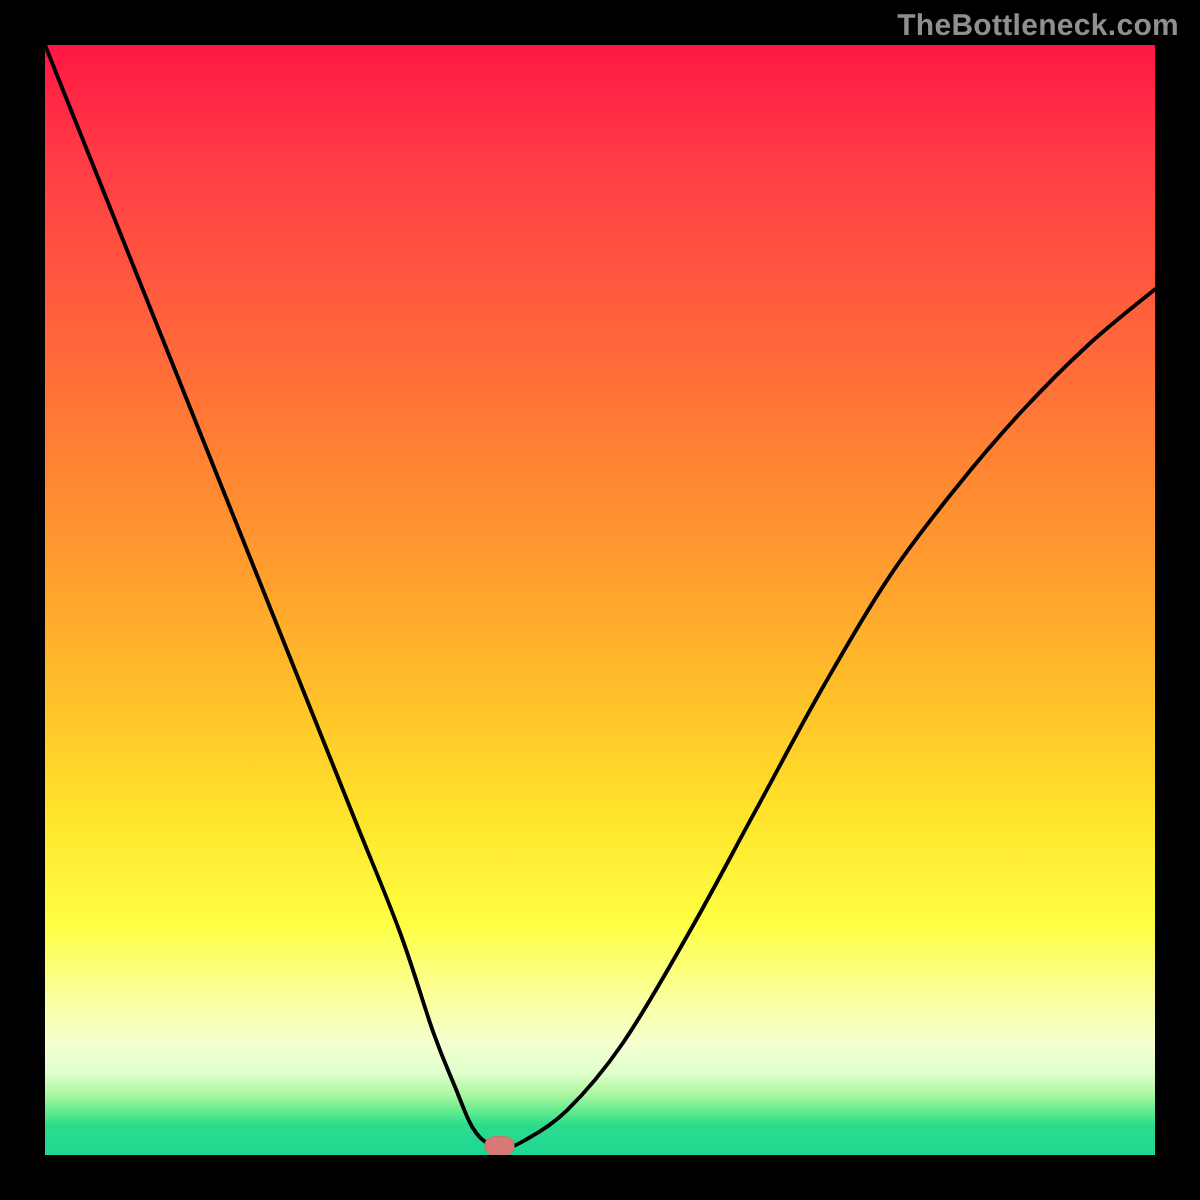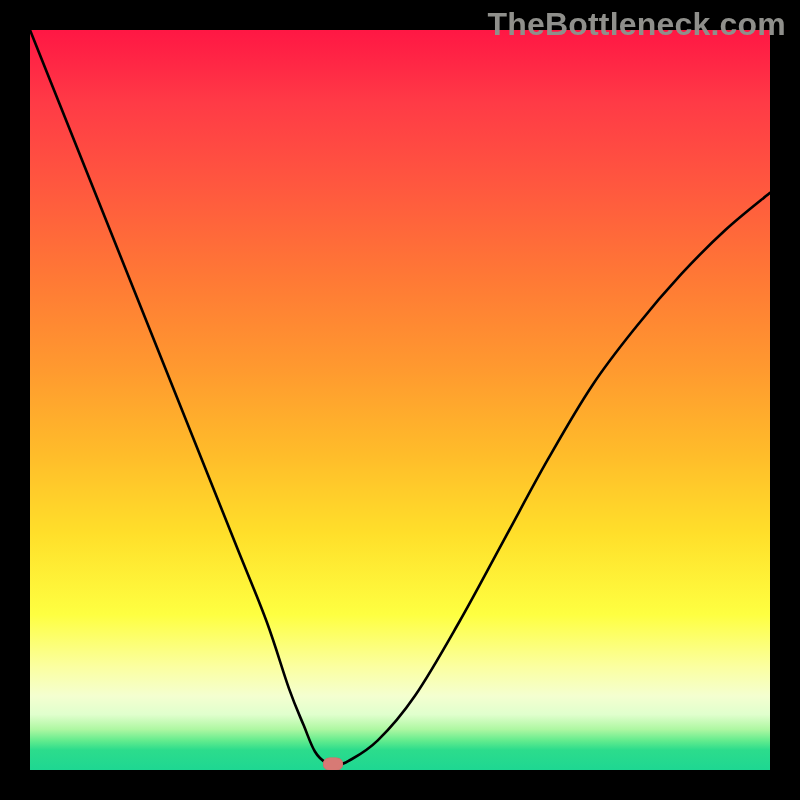--- a/index.html
+++ b/index.html
@@ -14,21 +14,21 @@
   .frame {
     position: relative;
     width: 800px;
     height: 800px;
     background: #000;
   }
   .watermark {
     position: absolute;
     top: 6px;
     right: 14px;
-    font-size: 32px;
+    font-size: 20px;
     font-weight: 600;
     color: #8f8f8b;
     letter-spacing: 0.2px;
     z-index: 5;
   }
   .plot {
     position: absolute;
     left: 30px;
     top: 30px;
     width: 740px;

